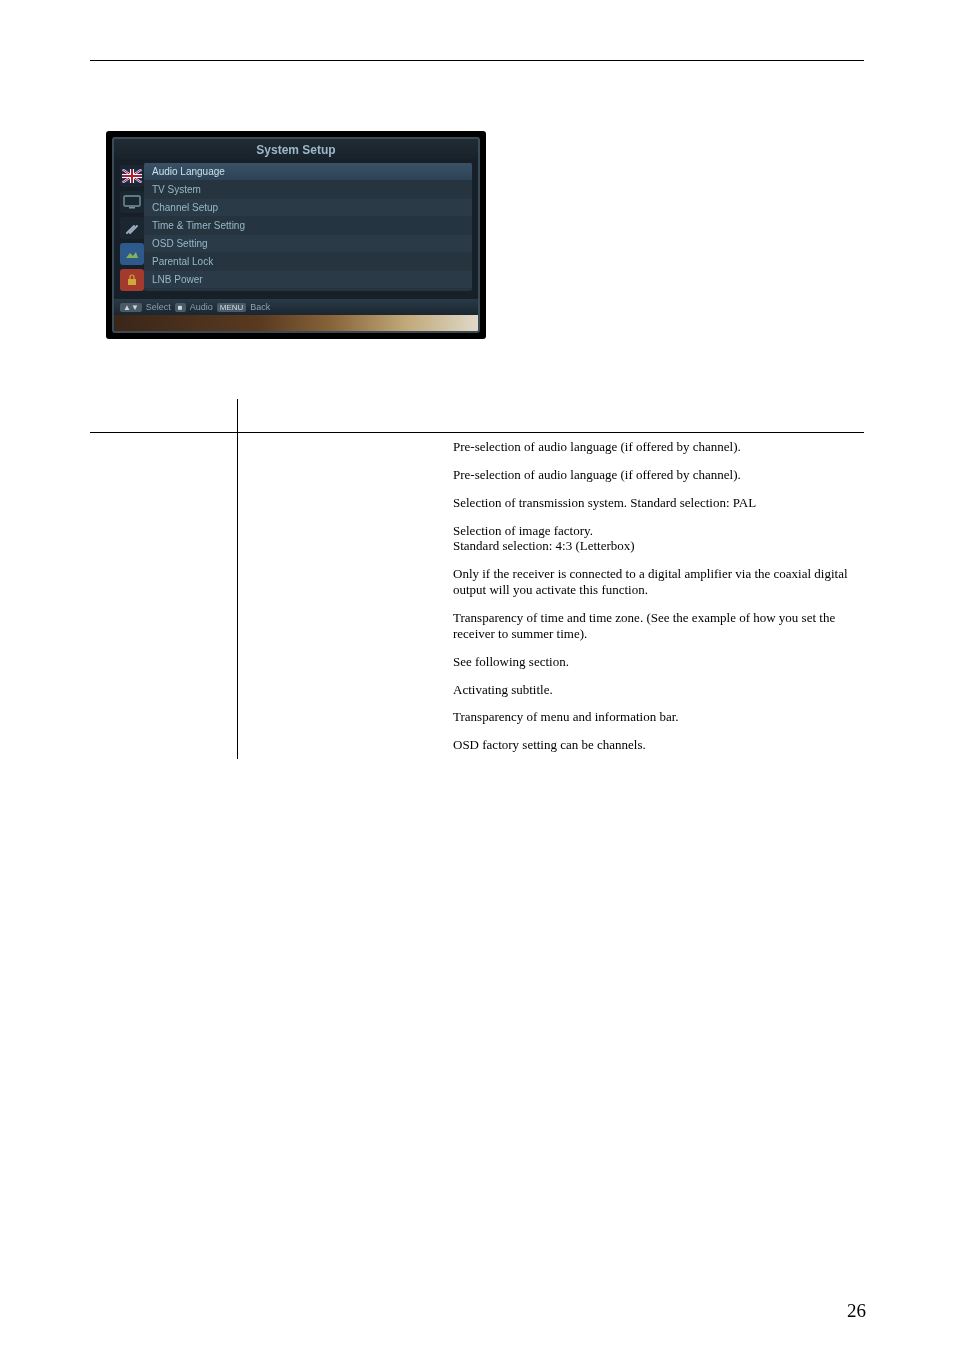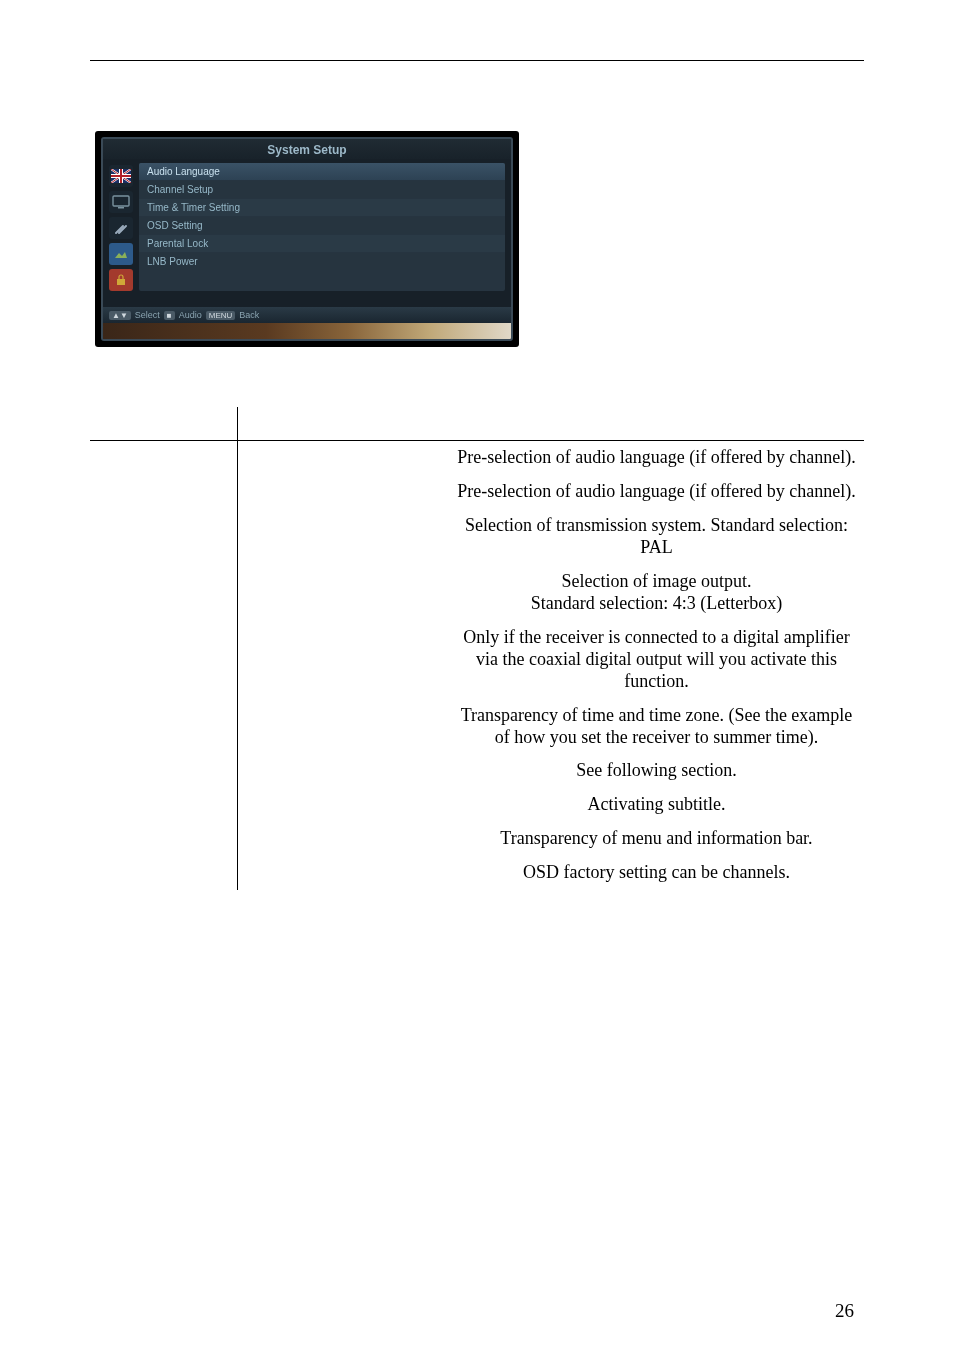--- a/index.html
+++ b/index.html
@@ -16,22 +16,22 @@
     height: 100%;
     position: relative;
   }
   .top-rule {
     border-top: 1.5px solid #000;
     margin-bottom: 70px;
   }
 
   
   .screenshot-wrap {
-    width: 424px;
-    margin-left: 5px;
+    width: 380px;
+    margin-left: 16px;
     background: #000;
     padding: 6px;
     border-radius: 3px;
   }
   .screenshot-inner {
     background: #172028;
     border: 2px solid #3a4a57;
     border-radius: 3px;
     overflow: hidden;
   }
@@ -39,22 +39,21 @@
     text-align: center;
     padding: 4px 0 2px;
     font-family: Arial, sans-serif;
     font-size: 12px;
     font-weight: bold;
     color: #9cb8c8;
     background: linear-gradient(#202b33,#18222a);
   }
   .sys-body {
     display: flex;
-    padding: 4px 6px 16px 6px;
-    gap: 6px;
+    padding: 4px 6px 8px 6px;
   }
   .sys-icons {
     display: flex;
     flex-direction: column;
     gap: 4px;
     padding-top: 2px;
   }
   .sys-icon {
     width: 24px;
     height: 22px;
@@ -140,29 +139,28 @@
     width: 147px;
     flex:0 0 147px;
   }
   .tbl .cell-mid {
     width: 210px;
     flex:0 0 210px;
   }
   .tbl .cell-right {
     flex:1;
     padding: 6px 4px 6px 6px;
-    font-size: 18px;
+    font-size: 13px;
     line-height: 1.22;
-    text-align: center;
   }
 
   .page-number {
     position: absolute;
     bottom: 28px;
-    right: 100px;
+    right: 88px;
     font-size: 19px;
   }
 </style>
 </head>
 <body>
 
 <div class="page">
 
   <div class="top-rule"></div>
 
@@ -201,20 +199,21 @@
           </div>
           <div class="sys-icon ic-red">
             <svg width="12" height="14" viewBox="0 0 12 14">
               <rect x="2" y="6" width="8" height="6" fill="#d0a838"></rect>
               <path d="M4 6 V4 a2 2 0 0 1 4 0 V6" fill="none" stroke="#d0a838" stroke-width="1.2"></path>
             </svg>
           </div>
         </div>
         <div class="sys-list">
           <div class="sys-item sel">Audio Language</div>
+          <div class="sys-item">TV System</div>
           <div class="sys-item">Channel Setup</div>
           <div class="sys-item">Time &amp; Timer Setting</div>
           <div class="sys-item">OSD Setting</div>
           <div class="sys-item">Parental Lock</div>
           <div class="sys-item">LNB Power</div>
         </div>
       </div>
       <div class="hint-bar">
         <span class="hint-key">▲▼</span>
         <span>Select</span>
@@ -243,21 +242,21 @@
           <div class="cell-right">Pre-selection of audio language (if offered by channel).</div>
         </div>
       <div class="row">
           <div class="cell-left"></div>
           <div class="cell-mid"></div>
           <div class="cell-right">Selection of transmission system. Standard selection: PAL</div>
         </div>
       <div class="row">
           <div class="cell-left"></div>
           <div class="cell-mid"></div>
-          <div class="cell-right" style="white-space:pre-line">Selection of image output.
+          <div class="cell-right" style="white-space:pre-line">Selection of image factory.
 Standard selection: 4:3 (Letterbox)</div>
         </div>
       <div class="row">
           <div class="cell-left"></div>
           <div class="cell-mid"></div>
           <div class="cell-right">Only if the receiver is connected to a digital amplifier via the coaxial digital output will you activate this function.</div>
         </div>
       <div class="row">
           <div class="cell-left"></div>
           <div class="cell-mid"></div>

